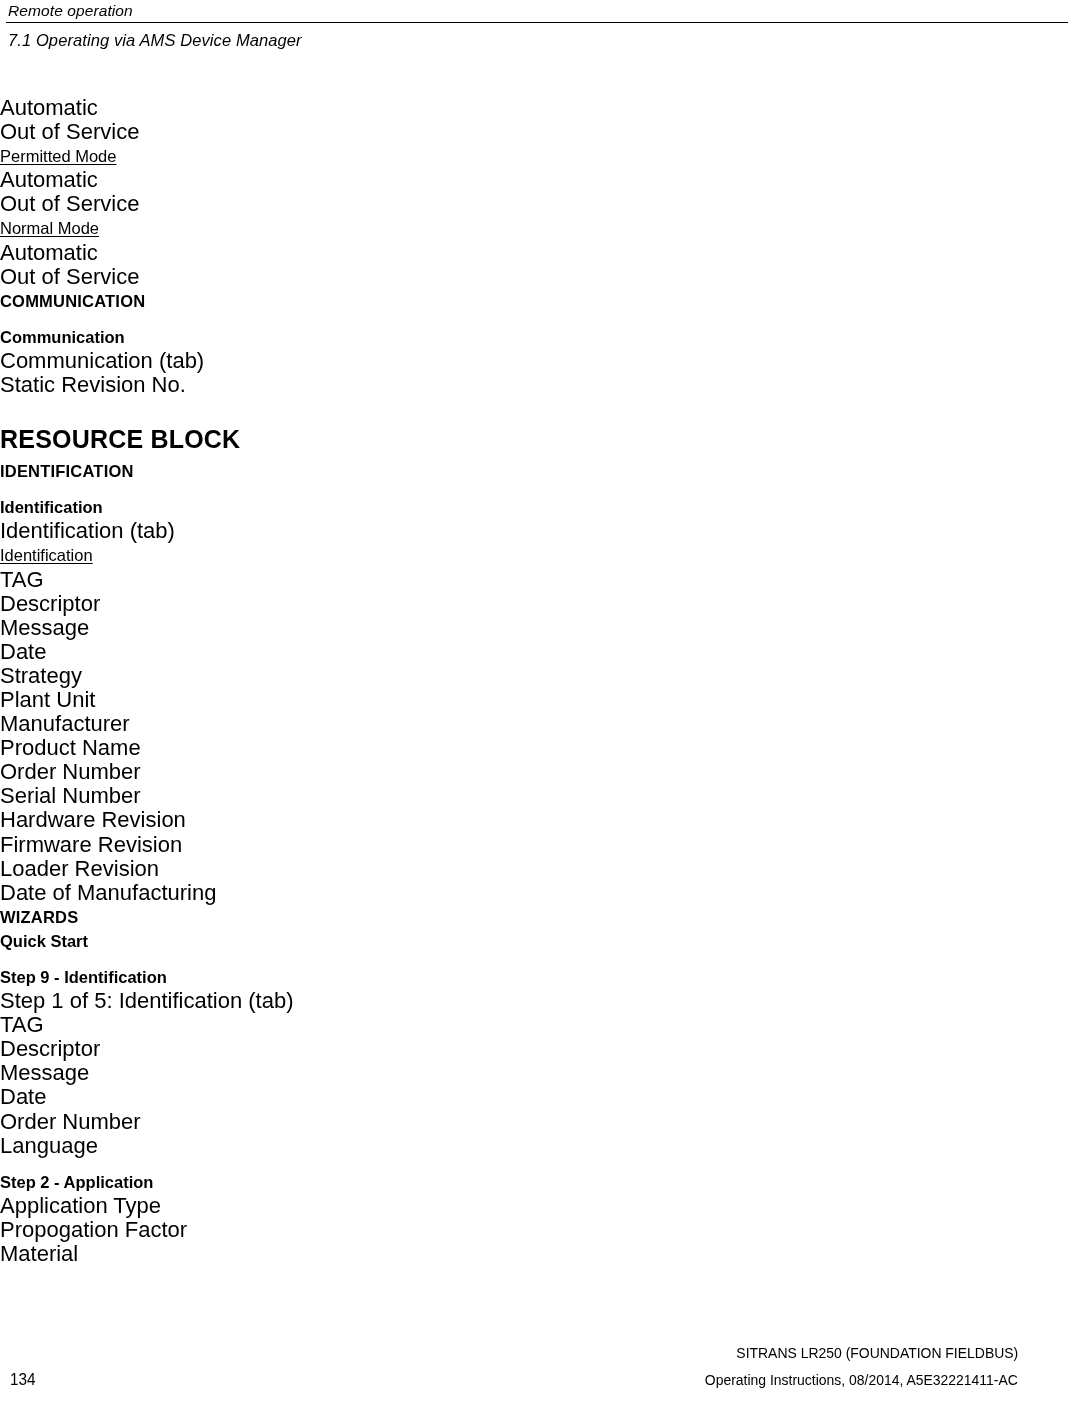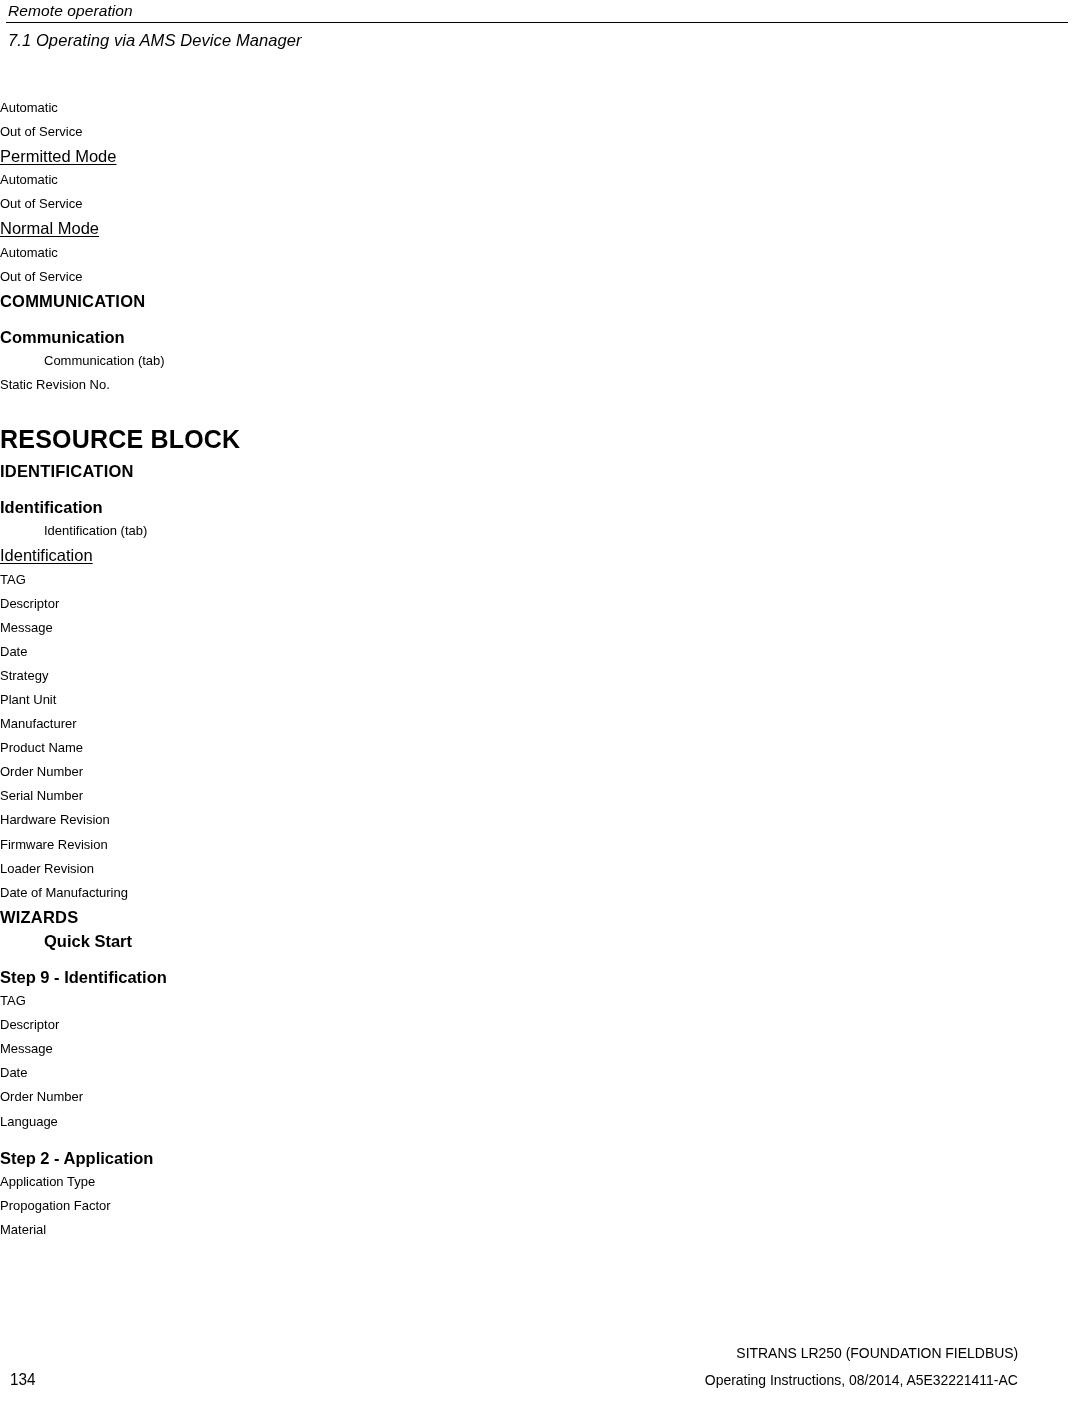--- a/index.html
+++ b/index.html
@@ -70,21 +70,21 @@
     top: 0;
     white-space: nowrap;
   }
 
   
   .gap-sm { height: 12px; }
   .gap-lg { height: 26px; }
 
   
   .t-plain {
-    font-size: 13px;
+    font-size: 22px;
     line-height: 24px;
   }
   .t-under {
     font-size: 16.5px;
     line-height: 24px;
     text-decoration: underline;
     text-underline-offset: 2px;
   }
   .t-bold {
     font-size: 16.5px;
@@ -100,23 +100,23 @@
   .t-block {
     font-size: 25px;
     line-height: 32px;
     font-weight: bold;
     letter-spacing: 0.2px;
   }
 
   
   .i-280 { left: 280px; }
   .i-300 { left: 300px; }
-  .i-362 { left: 362px; padding-left: 44px; }
+  .i-362 { left: 362px; }
   .i-466 { left: 466px; }
-  .i-513 { left: 513px; margin-left: 44px; }
+  .i-513 { left: 513px; }
   .i-541 { left: 541px; }
   .i-546 { left: 546px; }
   .i-576 { left: 576px; }
 
   .row-block { height: 36px; text-align: center; }
 
   
   .page-footer {
     position: absolute;
     left: 0;
@@ -270,20 +270,23 @@
     <span class="t-caps i-300">WIZARDS</span>
   </div>
   <div class="row">
     <span class="t-bold i-362">Quick Start</span>
   </div>
   <div class="gap-sm"></div>
   <div class="row">
     <span class="t-bold i-466">Step 9 - Identification</span>
   </div>
   <div class="row">
+    <span class="t-plain i-513">Step 1 of 5: Identification (tab)</span>
+  </div>
+  <div class="row">
     <span class="t-plain i-576">TAG</span>
   </div>
   <div class="row">
     <span class="t-plain i-576">Descriptor</span>
   </div>
   <div class="row">
     <span class="t-plain i-576">Message</span>
   </div>
   <div class="row">
     <span class="t-plain i-576">Date</span>

